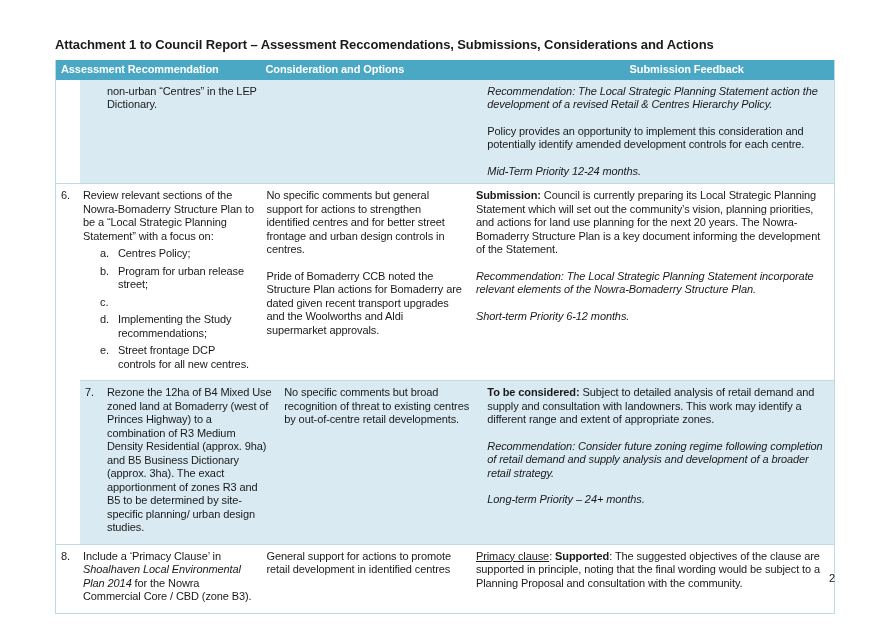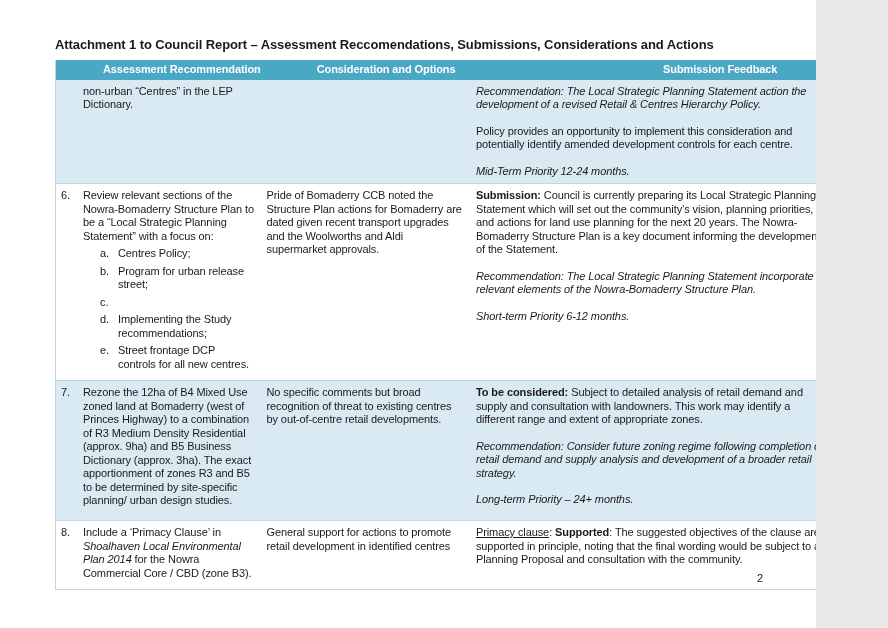--- a/index.html
+++ b/index.html
@@ -1,19 +1,19 @@
 <!DOCTYPE html>
 <html><head>
 <meta charset="utf-8">
 <style>
   * { margin: 0; padding: 0; box-sizing: border-box; }
   html, body { background: #e8e8e8; }
   .page {
     position: relative;
-    width: 816px; height: 628px;
+    width: 888px; height: 628px;
     background: var(--page-bg, #fff);
     font-family: "Liberation Sans", sans-serif;
     color: var(--text, #1a1a1a);
     overflow: hidden;
   }
   .doc-title {
     position: absolute;
     left: 55px; top: 37px;
     font-size: 13px; font-weight: bold;
     letter-spacing: -0.1px;
@@ -28,24 +28,24 @@
     letter-spacing: -0.1px;
   }
   .thead {
     display: flex;
     background: var(--header-bg, #4ba8c4);
     color: var(--header-text, #fff);
     font-weight: bold;
     min-height: 19px;
     align-items: center;
   }
-  .thead .hcell { padding: 3px 6px 3px 5px; margin-left: 42px; }
+  .thead .hcell { padding: 3px 6px 3px 5px; }
   .row { display: flex; border-top: 1px solid var(--border, #bcd9e4); }
   .row:first-of-type { border-top: none; }
-  .row.shaded { background: var(--row-shade, #d9eaf2); }
+  .row.shaded { background: var(--row-shade, #d9eaf2); margin-left: 24px; }
   .col1 { width: 205px; }
   .col2 { width: 210px; }
   .col3 { width: 365px; }
   .cell { padding: 5px 6px 5px 6px; }
   .cell-rec { display: flex; padding-left: 5px; }
   .num { width: 22px; flex: 0 0 22px; }
   .rec-body { flex: 1; }
   .para { margin-bottom: 13px; }
   .para:last-child { margin-bottom: 0; }
   .rec-body .para { margin-bottom: 4px; }
@@ -114,20 +114,21 @@
                 <span class="li-label">d.</span>
                 <span class="li-body"><span>Implementing the Study recommendations;</span></span>
               </div>
               <div class="para li">
                 <span class="li-label">e.</span>
                 <span class="li-body"><span>Street frontage DCP controls for all new centres.</span></span>
               </div>
             </div>
           </div>
           <div class="cell col2">
+            <div class="para"><span>No specific comments but general support for actions to strengthen identified centres and for better street frontage and urban design controls in centres.</span></div>
             <div class="para"><span>Pride of Bomaderry CCB noted the Structure Plan actions for Bomaderry are dated given recent transport upgrades and the Woolworths and Aldi supermarket approvals.</span></div>
           </div>
           <div class="cell col3">
             <div class="para"><span class="b ">Submission:</span><span> Council is currently preparing its Local Strategic Planning Statement which will set out the community’s vision, planning priorities, and actions for land use planning for the next 20 years. The Nowra-Bomaderry Structure Plan is a key document informing the development of the Statement.</span></div>
             <div class="para italic"><span>Recommendation: The Local Strategic Planning Statement incorporate relevant elements of the Nowra-Bomaderry Structure Plan.</span></div>
             <div class="para italic"><span>Short-term Priority 6-12 months.</span></div>
           </div>
         </div>
         <div class="row r2 shaded">
           <div class="cell cell-rec col1">

